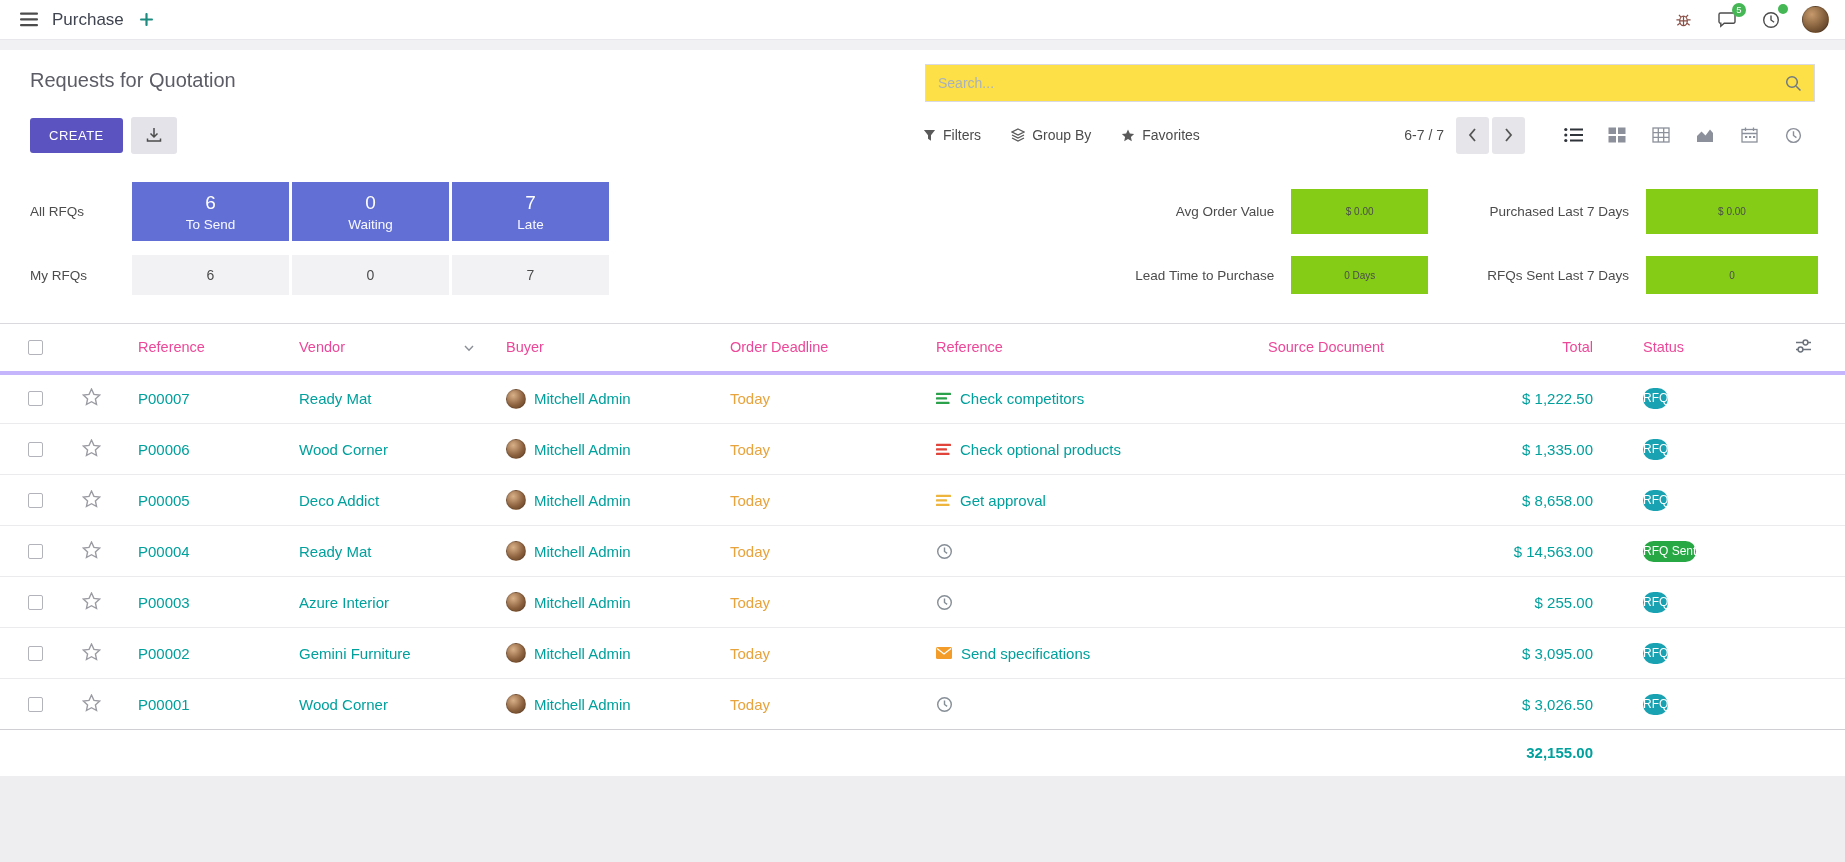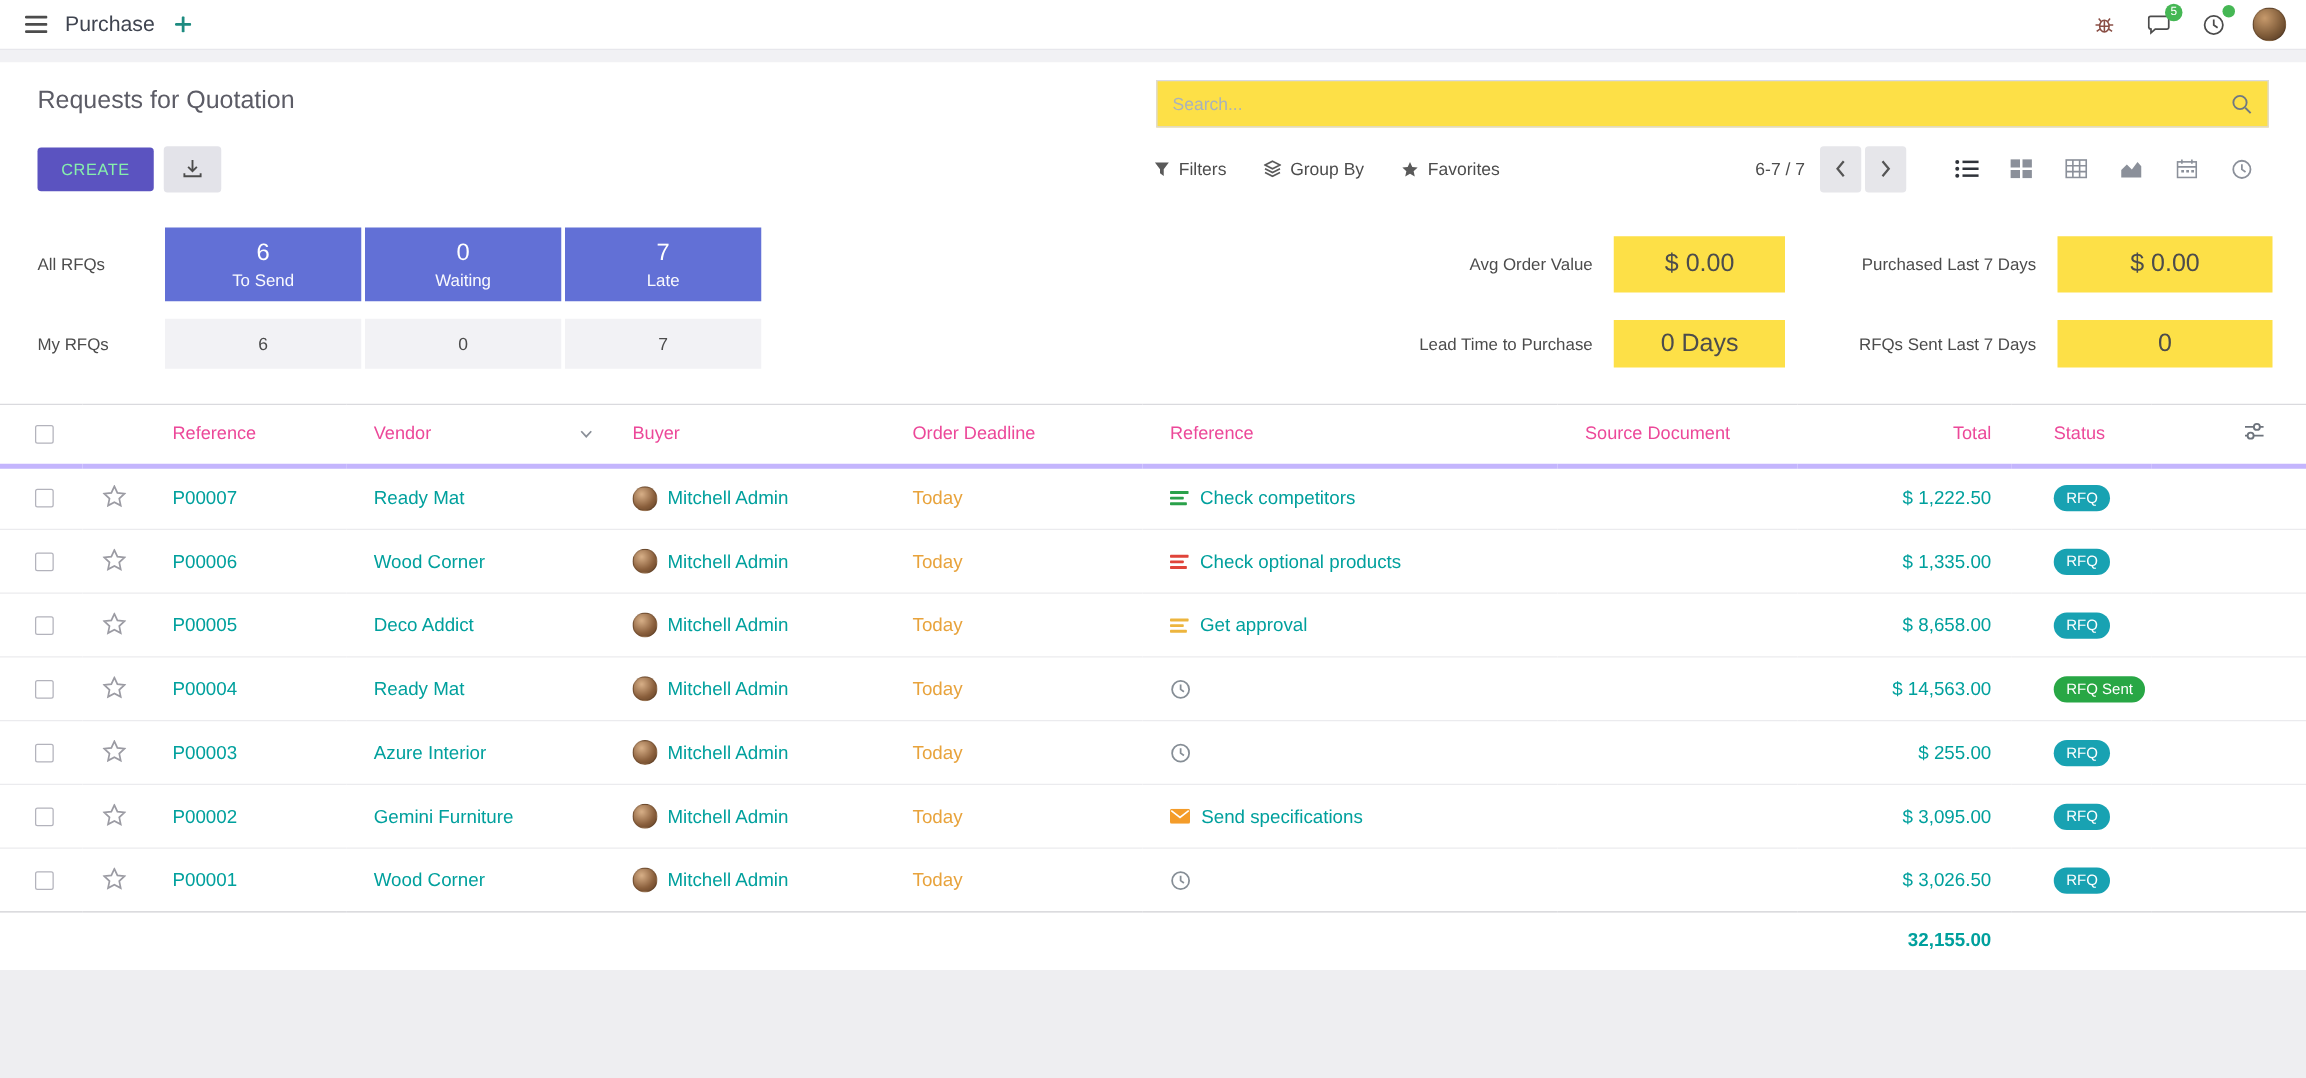--- a/index.html
+++ b/index.html
@@ -31,21 +31,21 @@
   
   .control-panel { background:#fff; padding:14px 30px 4px 30px; }
   .cp-row1 { display:flex; align-items:flex-start; }
   .page-title { font-size:20px; color:#5c5c66; margin-top:5px; }
   .search-box { margin-left:auto; width:890px; height:38px; border:1px solid #d9d9e3; background:#fde047;
                 display:flex; align-items:center; padding:0 12px; }
   .search-box input { flex:1; border:none; outline:none; font-size:14px; color:#555;
                       font-family:"Liberation Sans",sans-serif; background:transparent; }
   .search-box input::placeholder { color:#a9b2bc; }
   .cp-row2 { display:flex; align-items:center; margin-top:12px; height:42px; }
-  .btn-create { background:#5b53c0; color:#86efac; border:none; border-radius:3px;
+  .btn-create { background:#5b53c0; color:#ffffff; border:none; border-radius:3px;
                 font-size:13px; letter-spacing:.5px; padding:10px 19px; cursor:pointer;
                 font-family:"Liberation Sans",sans-serif; }
   .btn-download { margin-left:8px; width:46px; height:37px; background:#e3e3e9; border:none; border-radius:3px;
                   display:flex; align-items:center; justify-content:center; cursor:pointer; }
   .toolbar-right { margin-left:auto; width:892px; display:flex; align-items:center; }
   .filter-btn { display:flex; align-items:center; gap:7px; font-size:14px; color:#4c4c4c;
                 background:none; border:none; cursor:pointer; margin-right:30px;
                 font-family:"Liberation Sans",sans-serif; }
   .pager { margin-left:auto; display:flex; align-items:center; }
   .pager-text { font-size:14px; color:#4c4c4c; margin-right:12px; }
@@ -65,22 +65,22 @@
   .kpi-box { background:#6270d6; color:#fff; display:flex; flex-direction:column;
              align-items:center; justify-content:center; cursor:pointer; }
   .kpi-count { font-size:19px; }
   .kpi-label { font-size:13.5px; margin-top:3px; opacity:.96; }
   .kpi-my { background:#f2f2f5; color:#4c4c4c; display:flex; align-items:center; justify-content:center;
             font-size:14px; cursor:pointer; }
   .stats-grid { margin-left:auto; display:grid; grid-template-columns:auto 137px auto 172px;
                 grid-template-rows:59px 40px; column-gap:17px; row-gap:14px; align-items:center; }
   .stat-label { text-align:right; font-size:13.5px; color:#4c4c4c; }
   .stat-label.col2 { margin-left:42px; }
-  .stat-value { background:#fde047; display:flex; align-items:center; justify-content:center;
-                font-size:20px; color:#4c4c4c; cursor:pointer; }
+  .stat-value { background:#84cc16; display:flex; align-items:center; justify-content:center;
+                font-size:10px; color:#4c4c4c; cursor:pointer; }
   .stat-value.r1 { height:45px; } .stat-value.r2 { height:38px; }
 
   
   table.list { width:1845px; border-collapse:collapse; table-layout:fixed; background:#fff; }
   thead th { height:49px; font-weight:400; font-size:14.5px; color:#ec4899; text-align:left;
              border-top:1px solid #dadade; border-bottom:4px solid #c4b5fd; cursor:pointer; }
   tbody td { height:51px; border-top:1px solid #ebebee; font-size:15px; vertical-align:middle; }
   tbody tr:first-child td { border-top:none; }
   tfoot td { height:46px; border-top:1px solid #cfcfd4; font-size:15px; }
   .c-check { padding-left:28px; }
@@ -93,21 +93,21 @@
   th.c-status, td.c-status { padding-left:34px; }
   th.c-vendor .th-flex { display:flex; align-items:center; padding-right:10px;gap:16px; }
   th.c-vendor .chev { margin-left:auto; }
   .buyer-flex { display:flex; align-items:center; }
   .avatar-sm { width:20px; height:20px; border-radius:50%; flex:0 0 20px;
                background: radial-gradient(circle at 35% 30%, #d8b088, #8a5f3c 60%, #5f3f24);
                border:1px solid rgba(0,0,0,.12); margin-right:8px; }
   .deadline { color:#e8a33c; }
   .act-flex { display:flex; align-items:center; gap:9px; }
   .c-total span { color:#00a09d; }
-  .badge { display:inline-block; padding:3px 10px 4px; border-radius:11px; font-size:12px; color:#fff;
+  .badge { display:inline-block; padding:3px 0 4px; border-radius:11px; font-size:12px; color:#fff;
            background:#18a2b2; white-space:nowrap; }
   .badge.green { background:#28a745; }
   .footer-total { font-weight:bold; color:#3f3f3f; }
   th.c-gear { text-align:right; padding-right:34px; }
 
   .bottom-fill { flex:1; background:#eeeef1; }
 </style>
 </head>
 <body>
 

